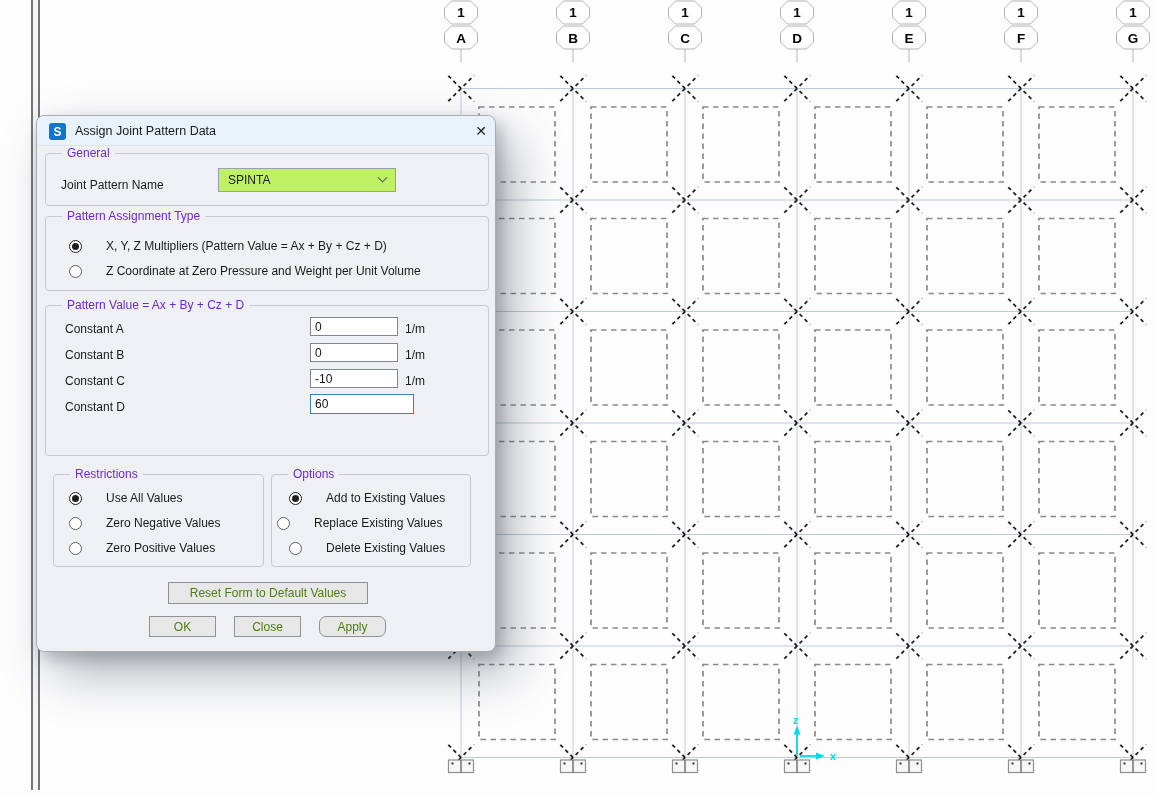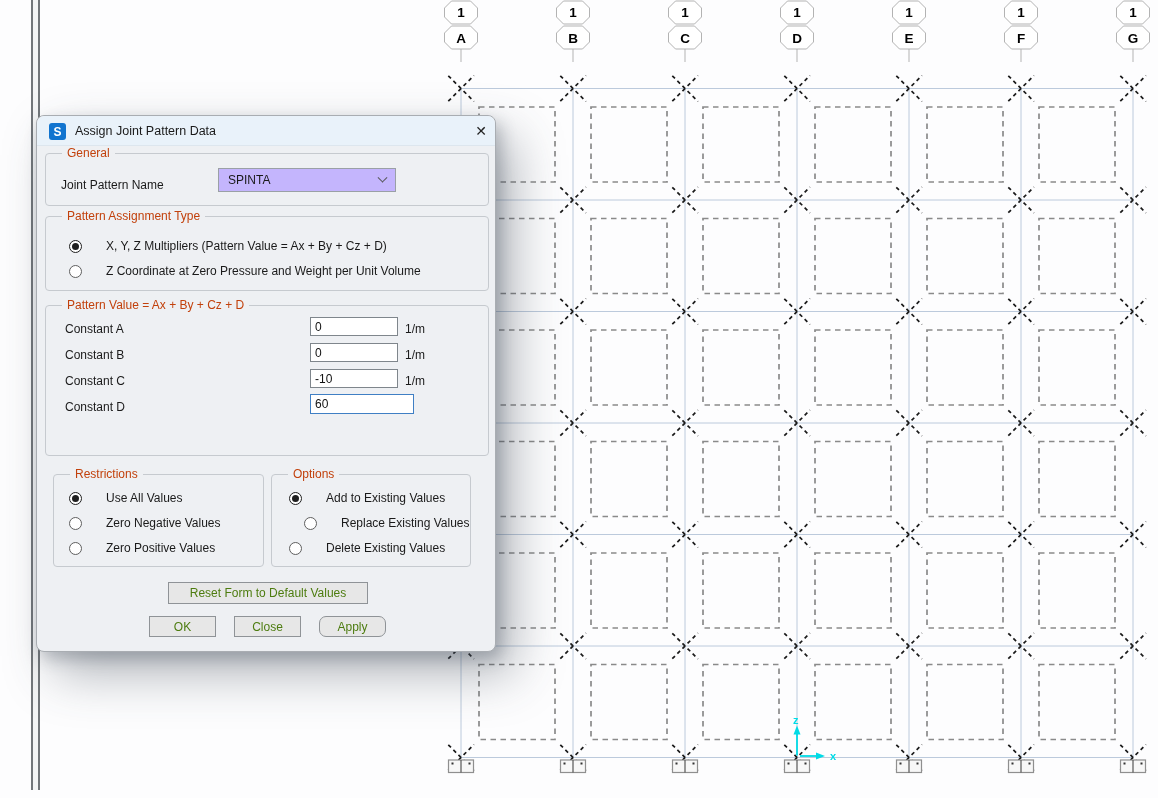--- a/index.html
+++ b/index.html
@@ -24,27 +24,27 @@
   #app-icon { position:absolute; left:12px; top:7px; width:17px; height:17px; border-radius:3px;
     background:#1174cf; color:#fff; font-weight:bold; font-size:12px;
     display:flex; align-items:center; justify-content:center; }
   #title-text { position:absolute; left:38px; top:0; height:30px; line-height:30px; font-size:12.5px; }
   #close-btn { position:absolute; left:433px; top:5px; width:22px; height:20px;
     display:flex; align-items:center; justify-content:center; font-size:14px; color:#222;
     background:transparent; border:none; cursor:default; }
 
   .group { position:absolute; border:1px solid #c6cacf; border-radius:4px; }
   .group > .glabel { position:absolute; top:-8px; left:16px; padding:0 5px; background:#eef0f3;
-    font-size:12px; color:#c2410c; white-space:nowrap; }
+    font-size:12px; color:#6d28d9; white-space:nowrap; }
 
   .lbl { position:absolute; white-space:nowrap; }
   .pre { white-space:pre-wrap; }
 
   .combo { position:absolute; display:flex; align-items:center; padding:0 9px;
-    background:#c4b5fd; border:1px solid #9aa0a6; font-size:12px; }
+    background:#bef264; border:1px solid #9aa0a6; font-size:12px; }
   .combo .chev { margin-left:auto; width:7px; height:7px; border-right:1.6px solid #555;
     border-bottom:1.6px solid #555; transform:rotate(45deg) translate(-2px,-2px); }
 
   .radio-row { position:absolute; display:flex; align-items:center; gap:24px; height:16px; }
   .radio { width:13px; height:13px; border:1px solid #5f5f5f; border-radius:50%;
     background:#fff; position:relative; flex:none; }
   .radio.checked { border:1.5px solid #1f1f1f; }
   .radio.checked::after { content:""; position:absolute; inset:2px; border-radius:50%; background:#1f1f1f; }
   .radio-row .rlabel { white-space:nowrap; }
 
@@ -346,21 +346,21 @@
       <span class="rlabel">Zero Positive Values</span>
     </div>
 
     <div class="group" style="left:234px; top:358px; width:200px; height:93px;">
       <span class="glabel">Options</span>
     </div>
     <div class="radio-row" style="left:252px; top:374px;">
       <span class="radio checked"></span>
       <span class="rlabel">Add to Existing Values</span>
     </div>
-    <div class="radio-row" style="left:267px; top:399px;">
+    <div class="radio-row" style="left:240px; top:399px;">
       <span class="radio"></span>
       <span class="rlabel">Replace Existing Values</span>
     </div>
     <div class="radio-row" style="left:252px; top:424px;">
       <span class="radio"></span>
       <span class="rlabel">Delete Existing Values</span>
     </div>
 
     <button class="btn" style="left:131px; top:466px; width:200px; height:22px;">Reset Form to Default Values</button>
     <button class="btn" style="left:112px; top:500px; width:67px; height:21px;">OK</button>

